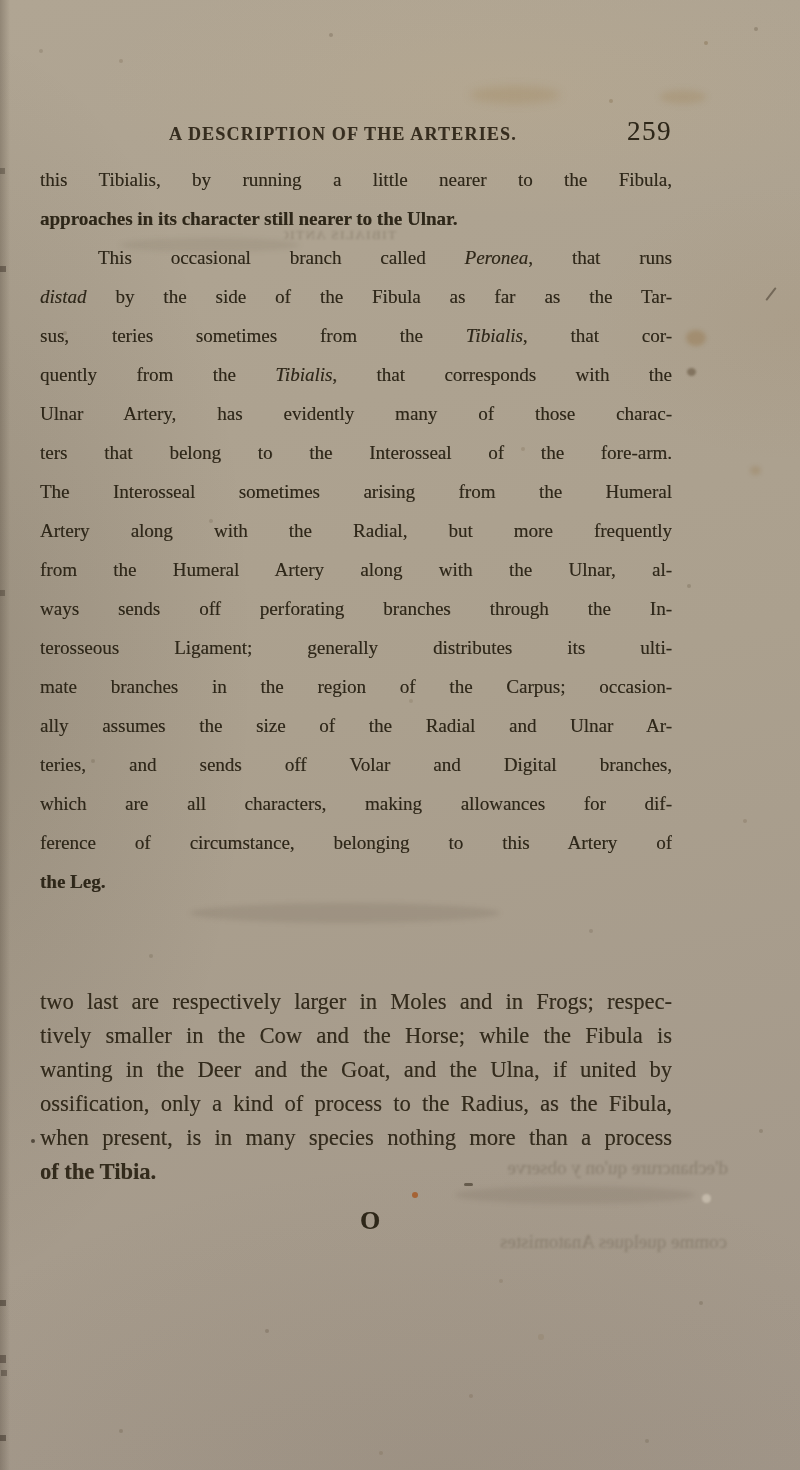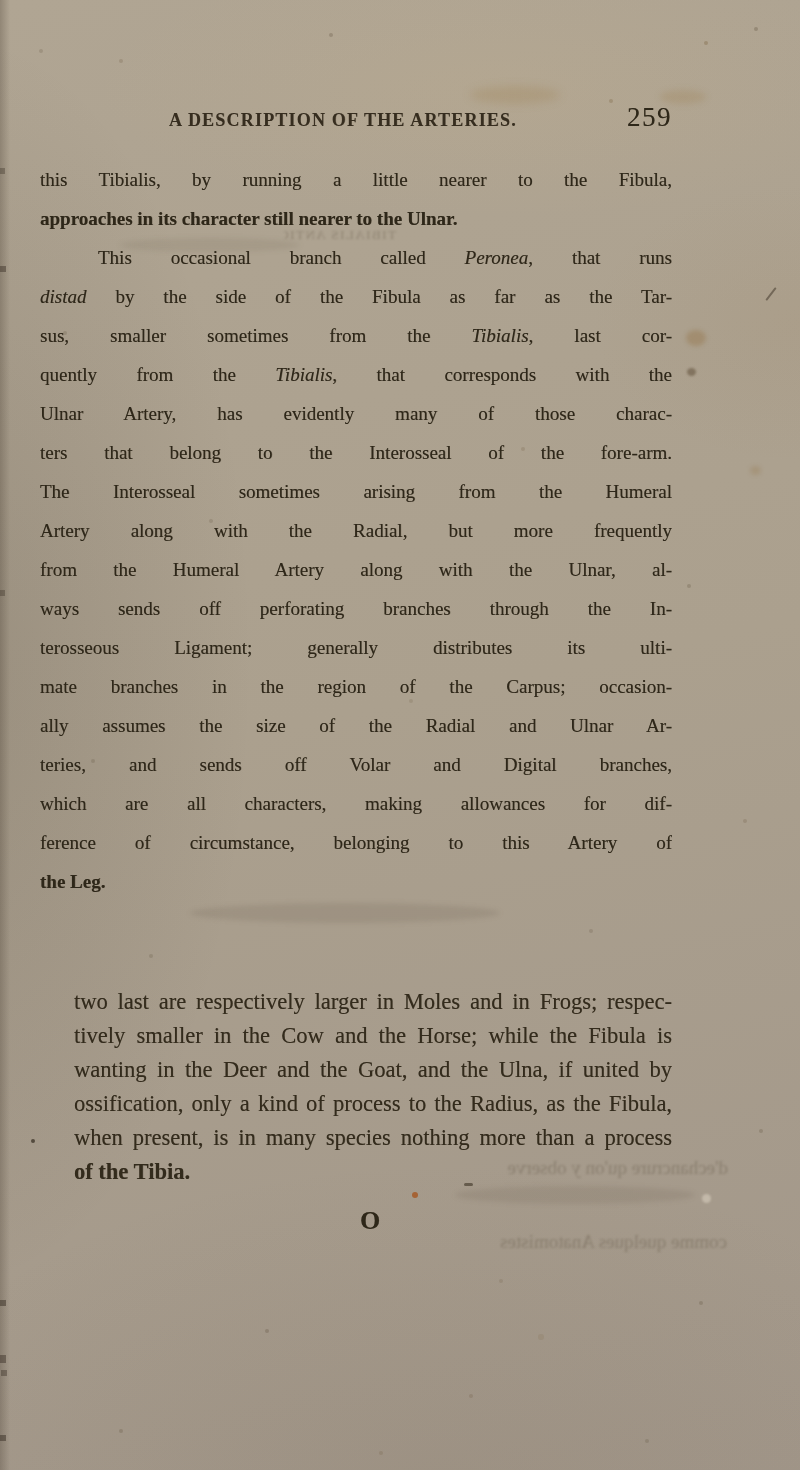--- a/index.html
+++ b/index.html
@@ -10,37 +10,37 @@
     background:
       radial-gradient(ellipse 620px 200px at 62% 6%, rgba(198,178,142,0.20), transparent 65%),
       radial-gradient(ellipse 420px 900px at -5% 45%, rgba(58,50,42,0.16), transparent 70%),
       radial-gradient(ellipse 900px 520px at 55% 102%, rgba(116,102,84,0.14), transparent 65%),
       radial-gradient(ellipse 300px 200px at 100% 22%, rgba(150,122,86,0.10), transparent 70%),
       linear-gradient(168deg, #b0a593 0%, var(--paper,#aba08e) 48%, #a2978a 100%);
   }
   .edge-strip{position:absolute;left:0;top:0;width:10px;height:100%;
     background:linear-gradient(90deg, rgba(66,55,43,0.28), rgba(66,55,43,0.0));}
   
-  .header-row{position:absolute;left:40px;top:102px;width:632px;height:36px;}
+  .header-row{position:absolute;left:40px;top:116px;width:632px;height:36px;}
   .header-title{position:absolute;left:0;right:26px;top:8px;text-align:center;
     font-size:18px;font-weight:bold;letter-spacing:1.2px;
     color:rgba(45,37,23,0.90);text-shadow:0.3px 0.3px 0.6px rgba(45,37,23,0.35);}
   .page-num{position:absolute;right:0;top:0;font-size:27px;letter-spacing:1.5px;
     text-shadow:0.3px 0.3px 0.6px rgba(45,37,23,0.4);}
   
   .body-block{position:absolute;left:40px;top:160px;width:632px;}
   .line{height:39px;line-height:39px;font-size:19px;
     text-align:justify;text-align-last:justify;overflow:hidden;
     text-shadow:0.3px 0.3px 0.5px rgba(46,38,25,0.45);}
   .line.end{text-align:left;text-align-last:left;font-weight:bold;}
   .line.indent{text-indent:58px;}
   .line em{font-style:italic;}
   
   .footnote-block{position:absolute;left:40px;top:985px;width:632px;}
-  .footnote-block .line{height:34px;line-height:34px;font-size:22.5px;color:#332b1c;margin-left:34px;}
+  .footnote-block .line{height:34px;line-height:34px;font-size:22.5px;color:#332b1c;}
   
   .signature{position:absolute;left:40px;top:1206px;width:660px;text-align:center;
     font-size:26px;font-weight:bold;text-shadow:0.3px 0.3px 0.5px rgba(46,38,25,0.45);}
   
   .bleed{position:absolute;transform:scaleX(-1);color:rgba(88,76,58,0.34);
     filter:blur(1.1px);white-space:nowrap;overflow:hidden;}
   .bleed-heading{left:284px;top:227px;width:112px;font-size:13px;letter-spacing:1.5px;text-align:center;}
   .bleed-f1{left:428px;top:1157px;width:300px;font-size:19px;}
   .bleed-f2{left:415px;top:1231px;width:312px;font-size:19px;}
   .smudge{position:absolute;filter:blur(2.5px);border-radius:50%;}
@@ -109,21 +109,21 @@
   <div class="header-row">
     <div class="header-title">A DESCRIPTION OF THE ARTERIES.</div>
     <div class="page-num">259</div>
   </div>
 
   <div class="body-block">
       <div class="line"><span>this Tibialis, by running a little nearer to the Fibula,</span></div>
       <div class="line end"><span>approaches in its character still nearer to the Ulnar.</span></div>
       <div class="line indent"><span>This occasional branch called </span><em>Peronea</em><span>, that runs</span></div>
       <div class="line"><em>distad</em><span> by the side of the Fibula as far as the Tar-</span></div>
-      <div class="line"><span>sus, smaller sometimes from the </span><em>Tibialis</em><span>, last cor-</span></div>
+      <div class="line"><span>sus, teries sometimes from the </span><em>Tibialis</em><span>, that cor-</span></div>
       <div class="line"><span>quently from the </span><em>Tibialis</em><span>, that corresponds with the</span></div>
       <div class="line"><span>Ulnar Artery, has evidently many of those charac-</span></div>
       <div class="line"><span>ters that belong to the Interosseal of the fore-arm.</span></div>
       <div class="line"><span>The Interosseal sometimes arising from the Humeral</span></div>
       <div class="line"><span>Artery along with the Radial, but more frequently</span></div>
       <div class="line"><span>from the Humeral Artery along with the Ulnar, al-</span></div>
       <div class="line"><span>ways sends off perforating branches through the In-</span></div>
       <div class="line"><span>terosseous Ligament; generally distributes its ulti-</span></div>
       <div class="line"><span>mate branches in the region of the Carpus; occasion-</span></div>
       <div class="line"><span>ally assumes the size of the Radial and Ulnar Ar-</span></div>

